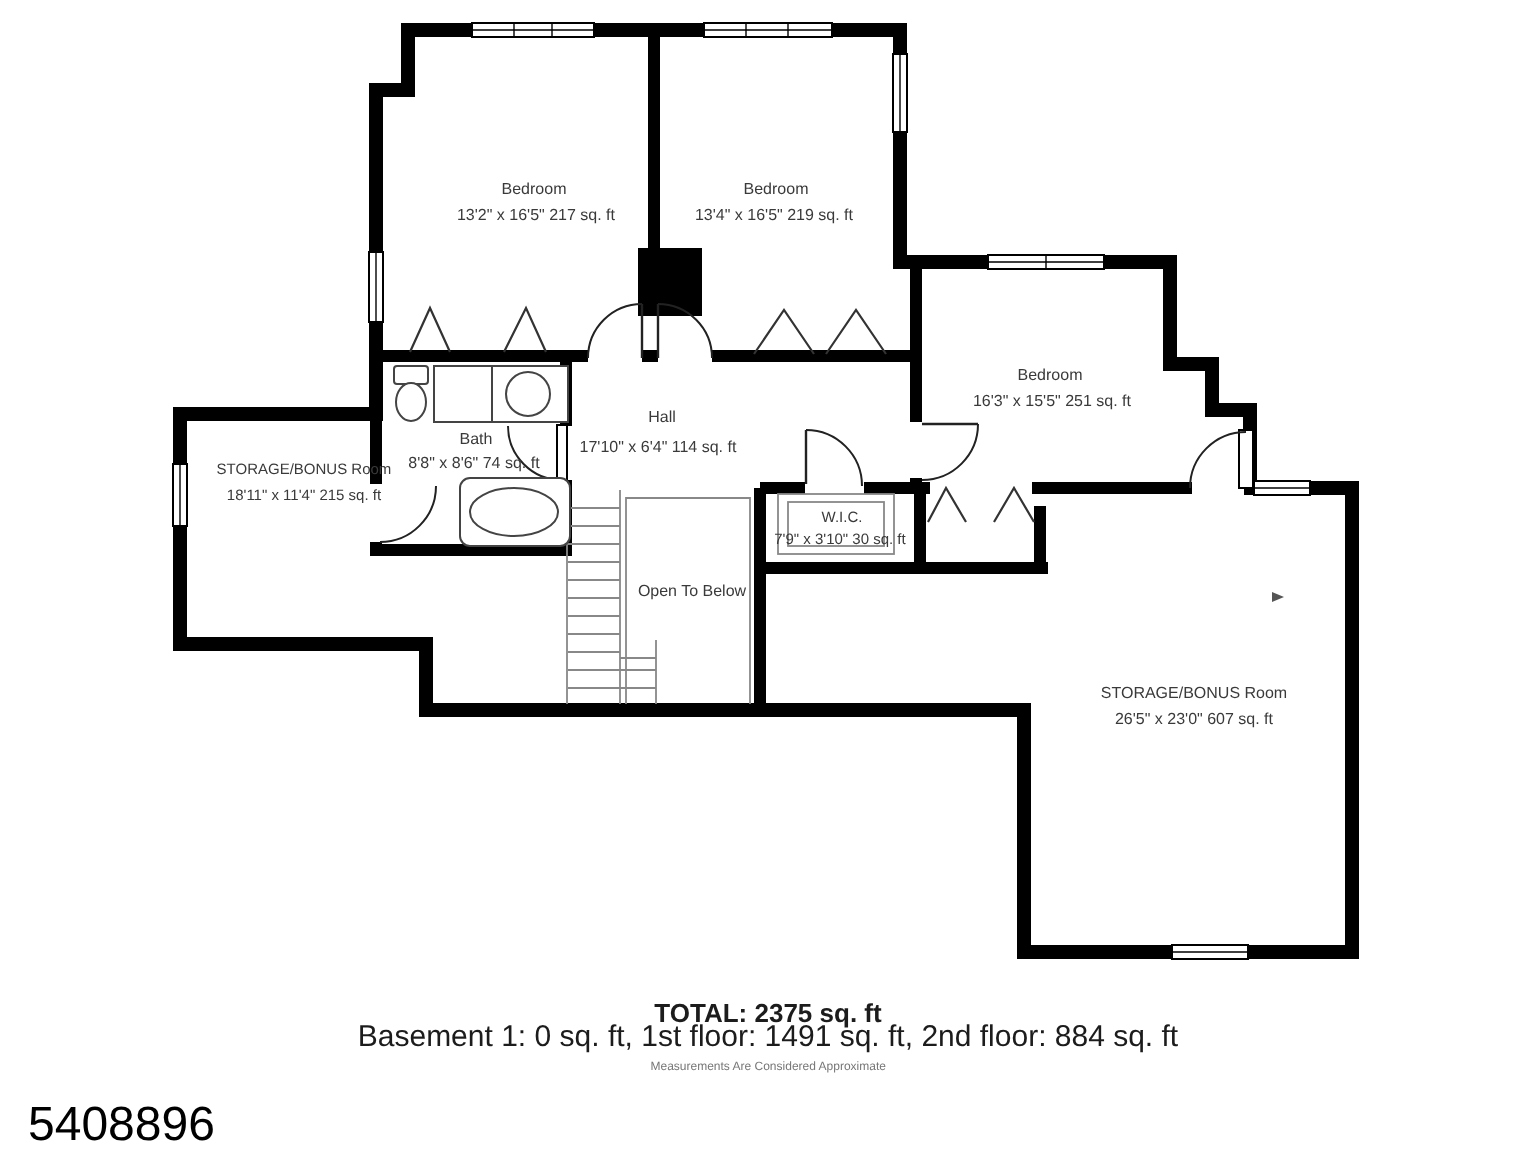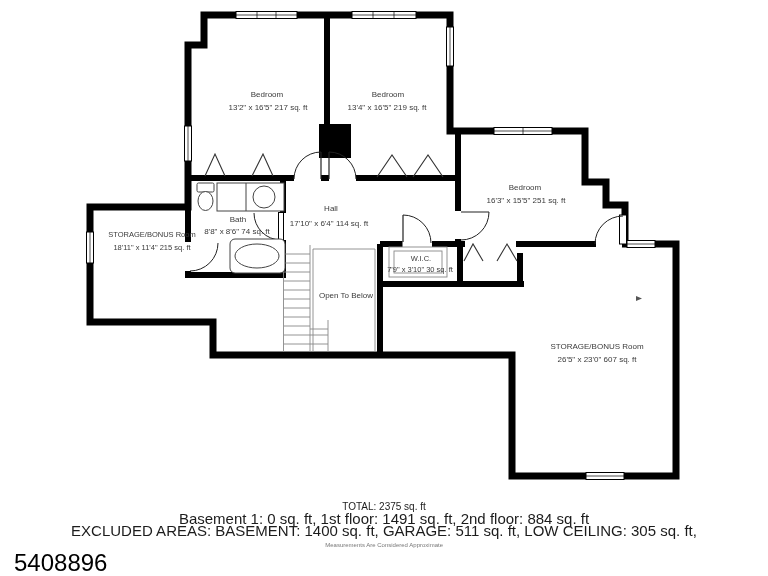--- a/index.html
+++ b/index.html
@@ -13,21 +13,21 @@
   .winline{fill:none;stroke:#000;stroke-width:.7;}
   .opening{fill:#fff;stroke:none;}
   .arc{fill:none;stroke:#222;stroke-width:1;}
   .leaf{fill:none;stroke:#222;stroke-width:1.2;}
   .chev{fill:none;stroke:#333;stroke-width:1.1;}
   .thin{fill:none;stroke:#888;stroke-width:.9;}
   .fix{fill:#fff;stroke:#444;stroke-width:1;}
   .lbl{font-family:"Liberation Sans",sans-serif;font-size:8px;fill:#3a3a3a;text-anchor:middle;}
   .lblsm{font-family:"Liberation Sans",sans-serif;font-size:7.5px;fill:#3a3a3a;text-anchor:middle;}
   .summary{position:absolute;left:0;top:501px;width:768px;text-align:center;color:#1c1c1c;}
-  .total-line{font-size:10px;font-weight:normal;line-height:12px;}
+  .total-line{font-size:13px;font-weight:bold;line-height:12px;}
   .sum-line{font-size:15px;line-height:12px;}
   .disclaimer{display:inline-block;margin-top:2px;font-size:10px;color:#777;
               transform:scale(0.6);transform-origin:center top;}
   .listing-id{position:absolute;left:14px;top:549px;font-size:24px;color:#000000;}
 </style>
 </head>
 <body>
 
 <div class="plan-wrap">
 <svg width="768" height="500" viewBox="0 0 768 500">
@@ -143,17 +143,16 @@
     <text class="lbl" x="597" y="349">STORAGE/BONUS Room</text>
     <text class="lbl" x="597" y="362">26'5" x 23'0" 607 sq. ft</text>
     <text class="lbl" x="346" y="298">Open To Below</text>
   </g>
 </svg>
 </div>
 
 <div class="summary">
   <div class="total-line">TOTAL: 2375 sq. ft</div>
   <div class="sum-line">Basement 1: 0 sq. ft, 1st floor: 1491 sq. ft, 2nd floor: 884 sq. ft</div>
-  <div class="sum-line">EXCLUDED AREAS: BASEMENT: 1400 sq. ft, GARAGE: 511 sq. ft, LOW CEILING: 305 sq. ft,</div>
   <div><span class="disclaimer">Measurements Are Considered Approximate</span></div>
 </div>
 
 <div class="listing-id">5408896</div>
 
 </body></html>

